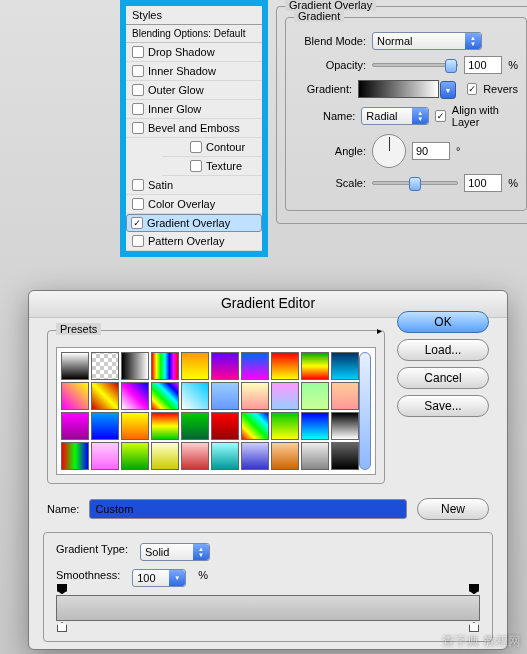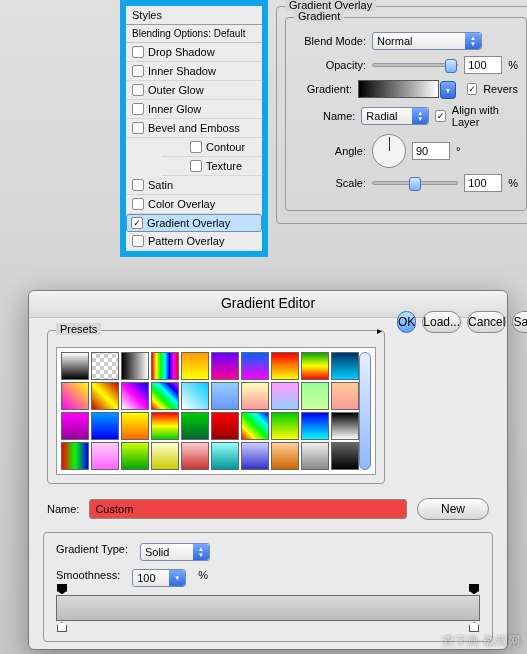--- a/index.html
+++ b/index.html
@@ -132,34 +132,34 @@
   .sw{width:28px;height:28px;border:1px solid #666;}
   .preset-scroll{
     width:16px;margin-left:auto;
     background:linear-gradient(#e6f0ff,#8fb8ff);
     border:1px solid #6a8abf;border-radius:7px;
     position:relative;
   }
   .preset-scroll::before,.preset-scroll::after{
     content:"";position:absolute;left:3px;width:8px;height:8px;
   }
-  .btncol{position:absolute; right:18px; top:20px; width:92px; display:flex;flex-direction:row;gap:6px;}
+  .btncol{position:absolute; right:18px; top:20px; width:92px; display:flex;flex-direction:column;gap:6px;}
   .macbtn{
     height:22px;border:1px solid #8a8a8a;border-radius:11px;
     background:linear-gradient(#fefefe,#d7d7d7);
     display:flex;align-items:center;justify-content:center;font-size:12px;
     cursor:default;
   }
   .macbtn.primary{
     background:linear-gradient(#bfe1ff,#5aa0ff);
     border-color:#3a6fb0;color:#000;font-weight:500;
   }
   .namerow{display:flex;align-items:center;gap:10px;margin:14px 18px 0 18px;}
   .txt{
-    flex:1;height:20px;border:1px solid #8a8a8a;background:#ef4444;border-radius:3px;padding:0 5px;
+    flex:1;height:20px;border:1px solid #8a8a8a;background:#1d4ed8;border-radius:3px;padding:0 5px;
     display:flex;align-items:center;
   }
   .gtgroup{ margin:12px 14px 0 14px; border:1px solid #9a9a9a;border-radius:4px;padding:10px 12px 20px 12px;position:relative;}
   .gtrow{display:flex;align-items:flex-start;gap:12px;margin-bottom:8px;}
   .gradbar{
     height:26px;border:1px solid #6a6a6a;background:linear-gradient(#d9d9d9,#bcbcbc);
     position:relative;margin:8px 0 0 0;
   }
   .stop-top,.stop-bot{position:absolute;width:10px;height:10px;}
   .stop-top{top:-12px;background:#000;border:1px solid #000;clip-path:polygon(0 0,100% 0,100% 70%,50% 100%,0 70%);}

